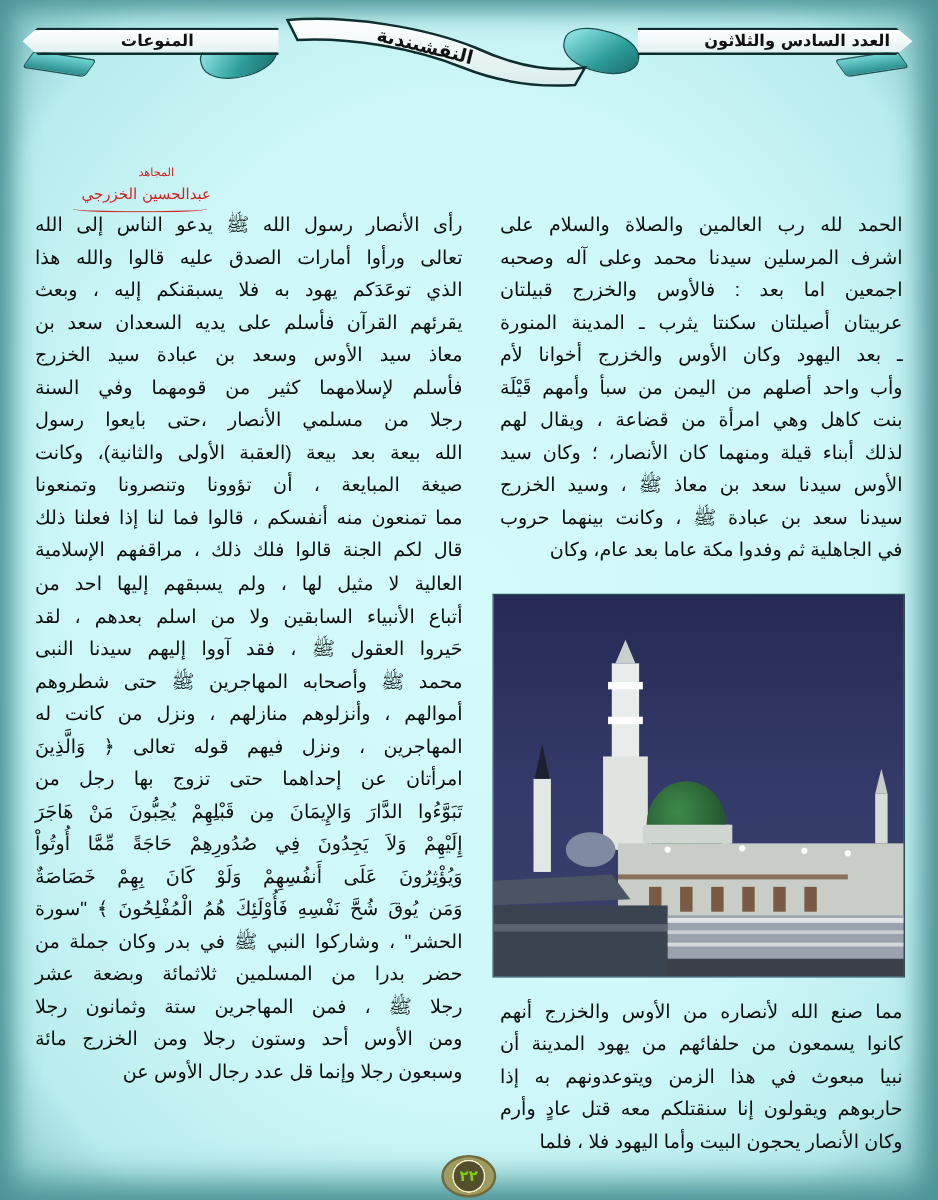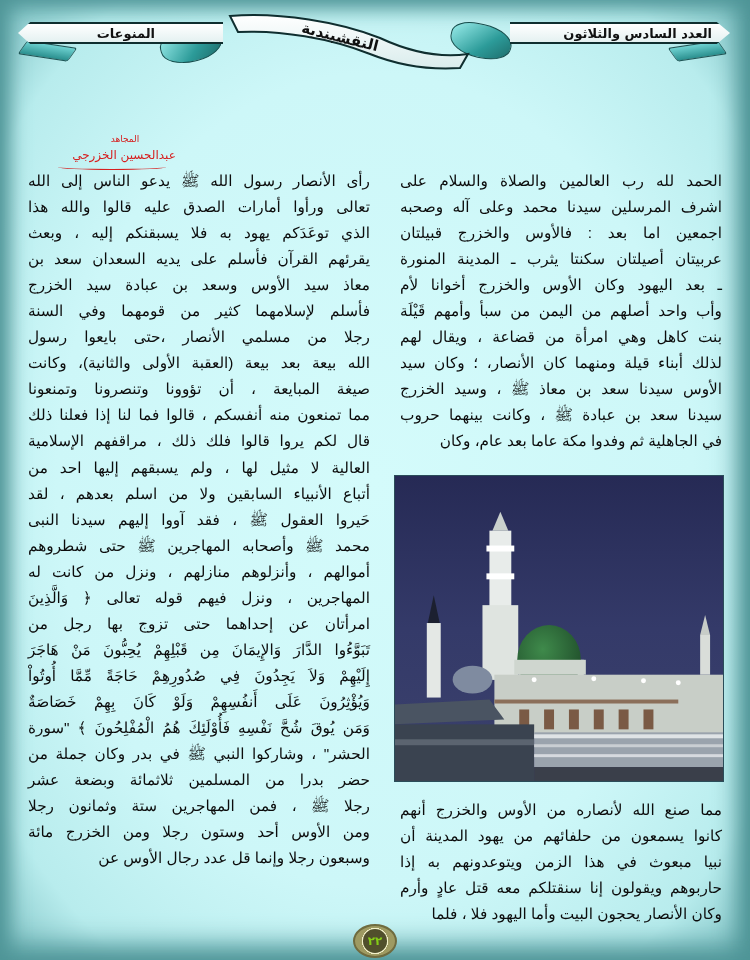--- a/index.html
+++ b/index.html
@@ -62,21 +62,21 @@
   .title {
     position: absolute; left: 280px; top: 82px; width: 200px; text-align: center;
     font-family: "DejaVu Sans", sans-serif;
     font-size: 27px; color: #1f2bd2; direction: rtl;
   }
   .author-role {
     position: absolute; left: 95px; top: 134px; width: 60px; text-align: center;
     font-size: 9px; color: #d62020; direction: rtl;
   }
   .author-name {
-    position: absolute; left: 64px; top: 148px; width: 120px; text-align: center;
+    position: absolute; left: 57px; top: 148px; width: 120px; text-align: center;
     font-size: 12px; color: #d62020; direction: rtl;
   }
   .author-underline {
     position: absolute; left: 58px; top: 164px; width: 108px; height: 6px;
     border-bottom: 1px solid #d62020; border-radius: 0 0 60% 60%;
   }
 
   
   .col {
     position: absolute; direction: rtl; text-align: justify; text-align-last: right;
@@ -240,21 +240,21 @@
       <span class="line" style="white-space: nowrap;">رأى الأنصار رسول الله ﷺ يدعو الناس إلى الله</span>
       <span class="line" style="white-space: nowrap;">تعالى ورأوا أمارات الصدق عليه قالوا والله هذا</span>
       <span class="line" style="white-space: nowrap;">الذي توعَدَكم يهود به فلا يسبقنكم إليه ، وبعث</span>
       <span class="line" style="white-space: nowrap;">يقرئهم القرآن فأسلم على يديه السعدان سعد بن</span>
       <span class="line" style="white-space: nowrap;">معاذ سيد الأوس وسعد بن عبادة سيد الخزرج</span>
       <span class="line" style="white-space: nowrap;">فأسلم لإسلامهما كثير من قومهما وفي السنة</span>
       <span class="line" style="white-space: nowrap;">رجلا من مسلمي الأنصار ،حتى بايعوا رسول</span>
       <span class="line" style="white-space: nowrap;">الله بيعة بعد بيعة (العقبة الأولى والثانية)، وكانت</span>
       <span class="line" style="white-space: nowrap;">صيغة المبايعة ، أن تؤوونا وتنصرونا وتمنعونا</span>
       <span class="line" style="white-space: nowrap;">مما تمنعون منه أنفسكم ، قالوا فما لنا إذا فعلنا ذلك</span>
-      <span class="line" style="white-space: nowrap;">قال لكم يروا قالوا فلك ذلك ، مراقفهم الإسلامية</span>
+      <span class="line" style="white-space: nowrap;">قال لكم الجنة قالوا فلك ذلك ، مراقفهم الإسلامية</span>
       <span class="line" style="white-space: nowrap;">العالية لا مثيل لها ، ولم يسبقهم إليها احد من</span>
       <span class="line" style="white-space: nowrap;">أتباع الأنبياء السابقين ولا من اسلم بعدهم ، لقد</span>
       <span class="line" style="white-space: nowrap;">حَيروا العقول ﷺ ، فقد آووا إليهم سيدنا النبى</span>
       <span class="line" style="white-space: nowrap;">محمد ﷺ وأصحابه المهاجرين ﷺ حتى شطروهم</span>
       <span class="line" style="white-space: nowrap;">أموالهم ، وأنزلوهم منازلهم ، ونزل من كانت له</span>
       <span class="line" style="white-space: nowrap;">المهاجرين ، ونزل فيهم قوله تعالى ﴿ وَالَّذِينَ</span>
       <span class="line" style="white-space: nowrap;">امرأتان عن إحداهما حتى تزوج بها رجل من</span>
       <span class="line" style="white-space: nowrap;">تَبَوَّءُوا الدَّارَ وَالإِيمَانَ مِن قَبْلِهِمْ يُحِبُّونَ مَنْ هَاجَرَ</span>
       <span class="line" style="white-space: nowrap;">إِلَيْهِمْ وَلاَ يَجِدُونَ فِي صُدُورِهِمْ حَاجَةً مِّمَّا أُوتُواْ</span>
       <span class="line" style="white-space: nowrap;">وَيُؤْثِرُونَ عَلَى أَنفُسِهِمْ وَلَوْ كَانَ بِهِمْ خَصَاصَةٌ</span>

